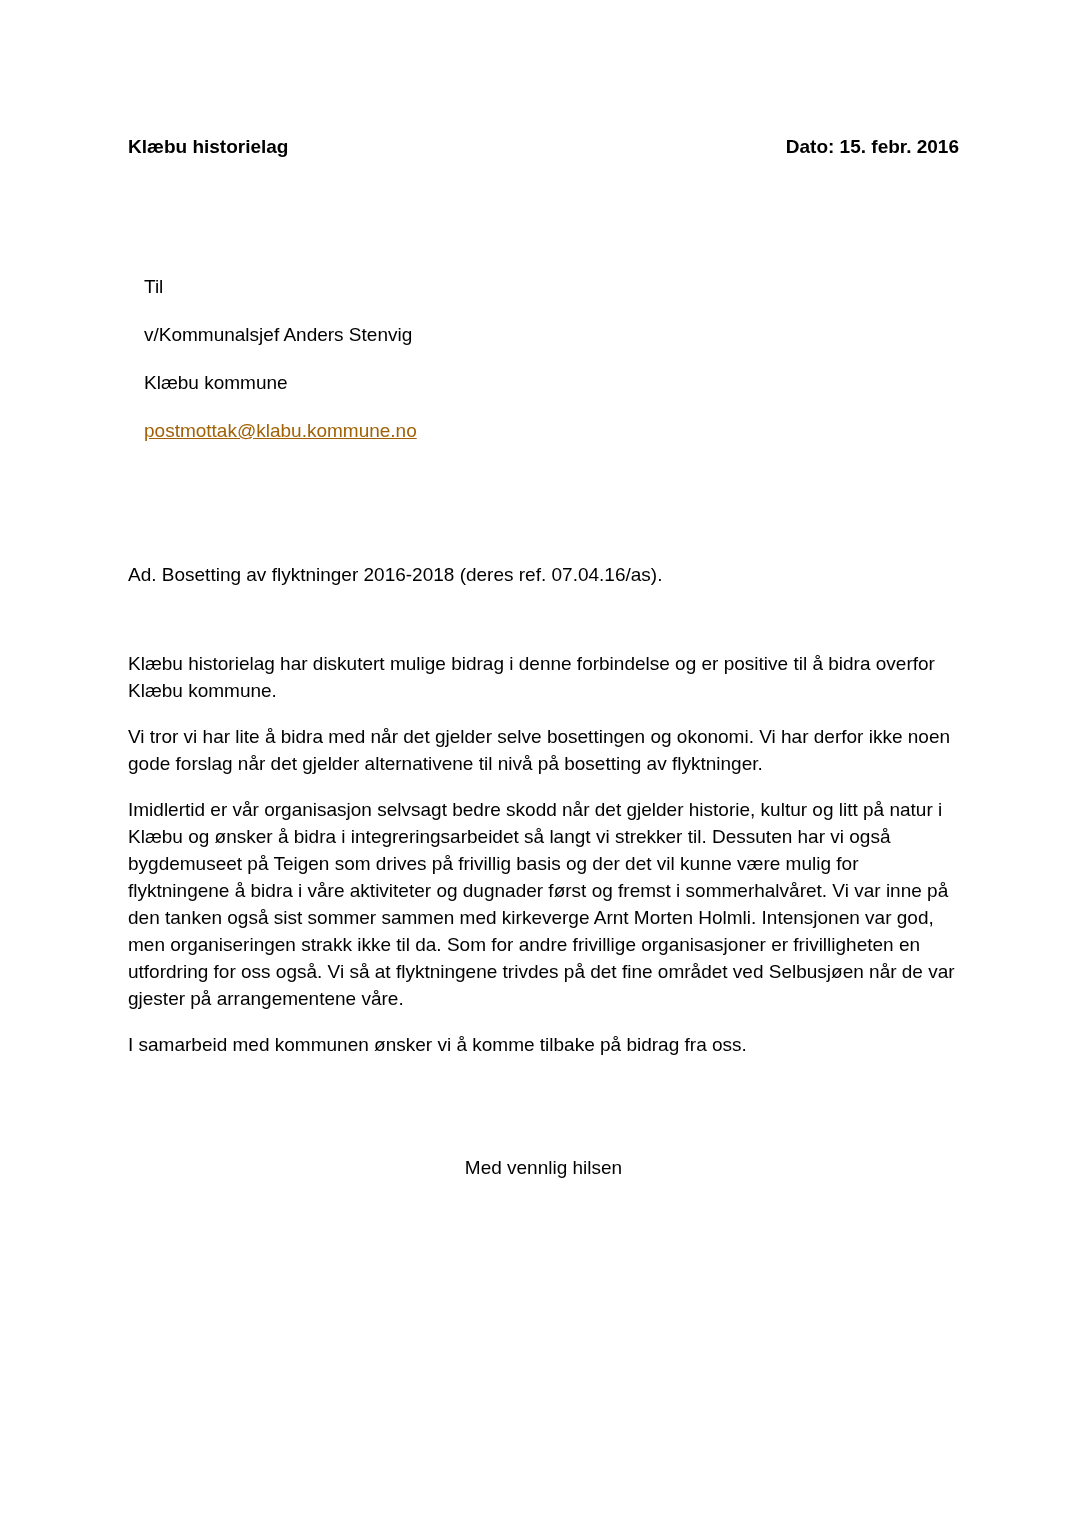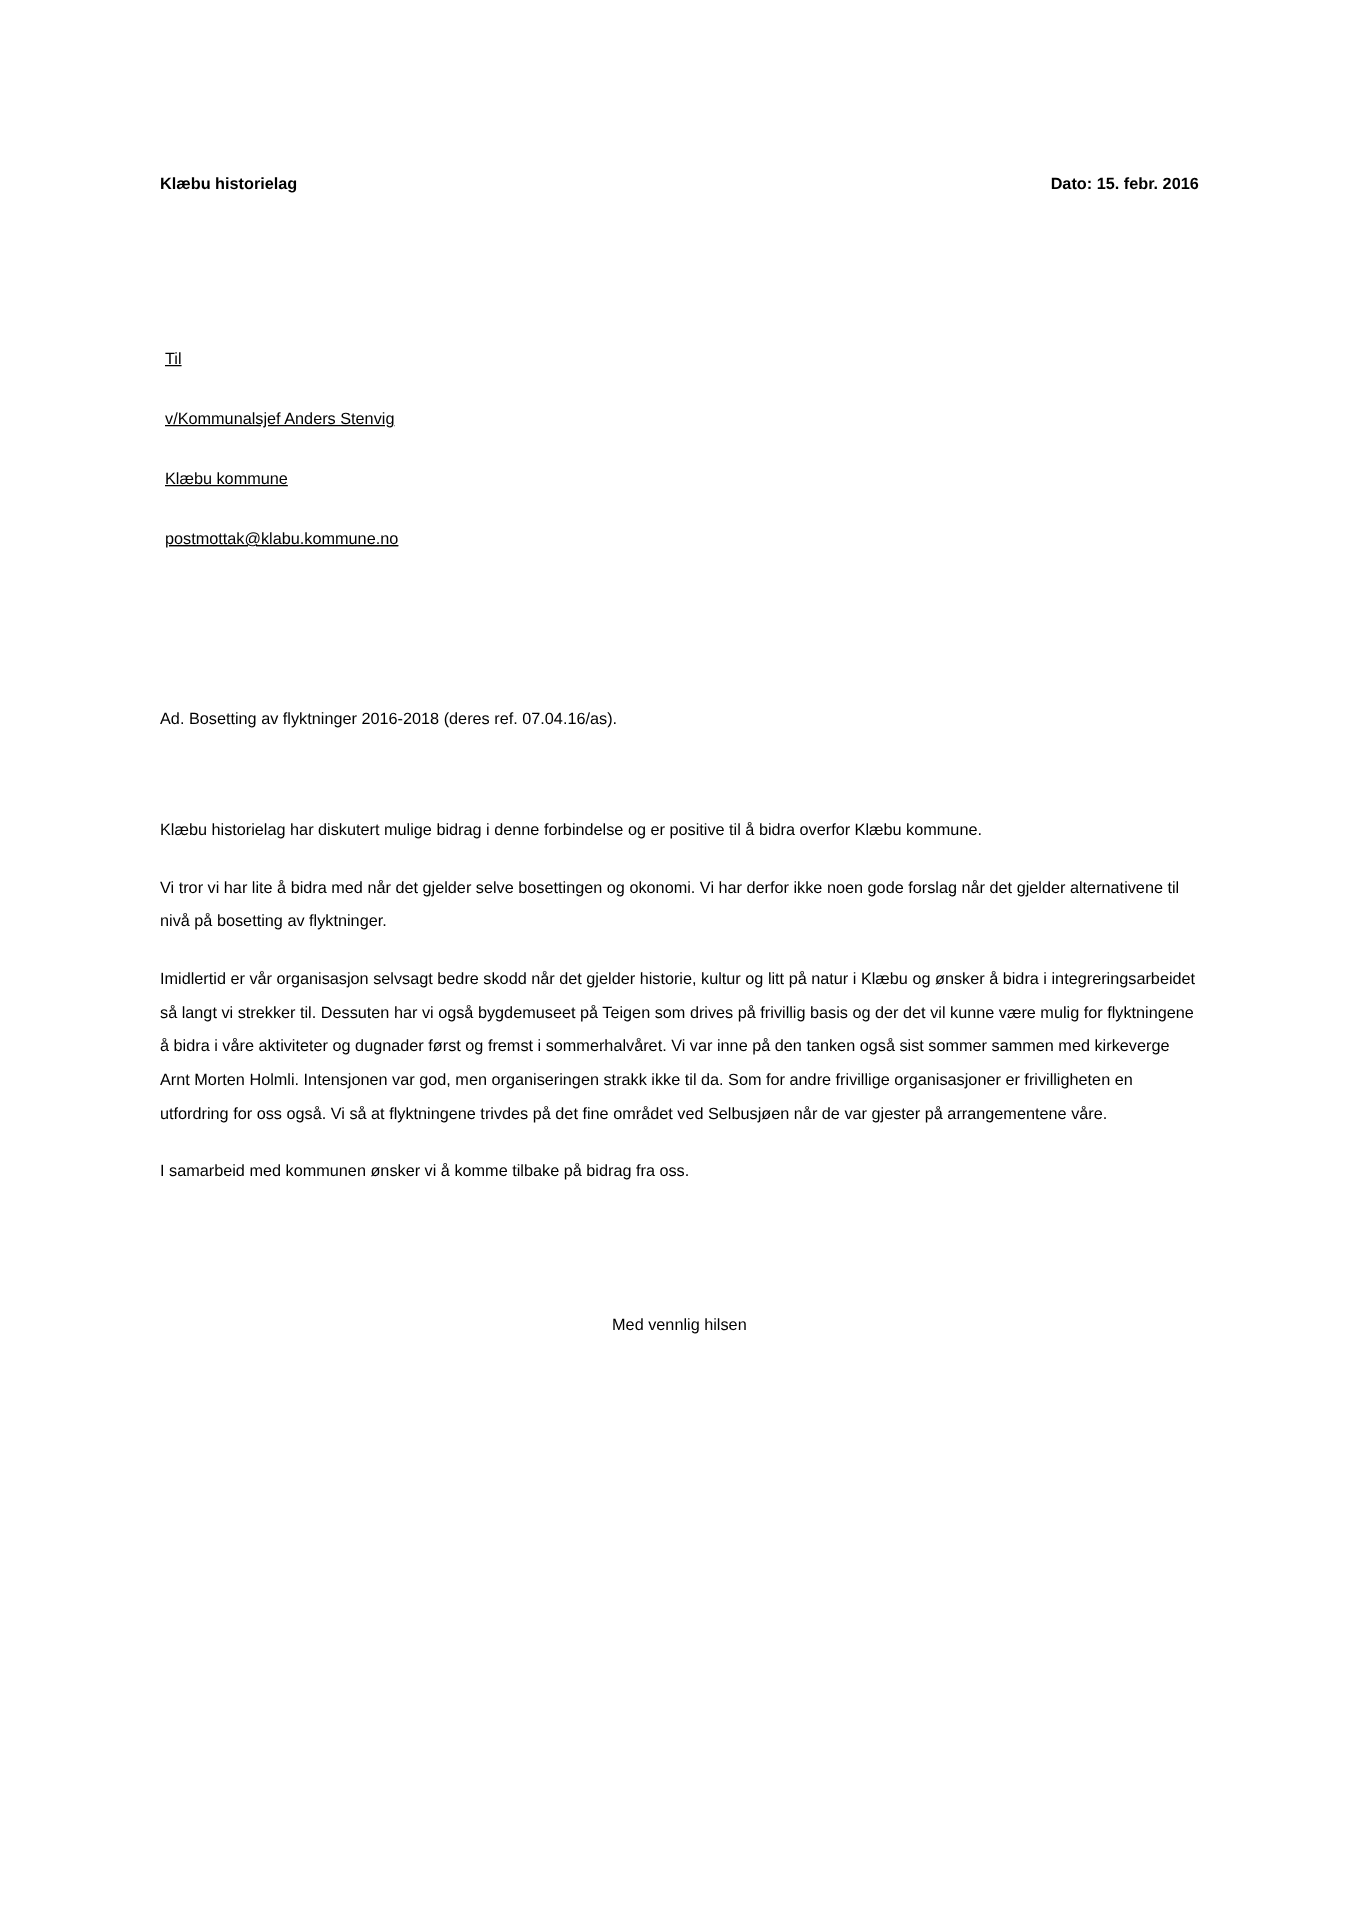--- a/index.html
+++ b/index.html
@@ -8,41 +8,40 @@
     background: #ffffff;
   }
   .page {
     position: relative;
     width: 1087px;
     height: 1536px;
     margin: 0 auto;
     background: #ffffff;
     color: #000000;
     font-family: "Liberation Sans", sans-serif;
-    font-size: 13px;
+    font-size: 19px;
     line-height: 27px;
     box-sizing: border-box;
     padding: 133px 128px 0 128px;
     overflow: hidden;
   }
   .letter-header {
     display: flex;
     justify-content: space-between;
     align-items: baseline;
     font-weight: bold;
   }
   .recipient-block {
     margin-top: 113px;
   }
   .recipient-block p {
-    margin: 0 0 21px 4px;
-    text-decoration: underline;
+    margin: 0 0 21px 16px;
   }
   .email-link {
-    color: #000000;
+    color: #a16207;
     text-decoration: underline;
     cursor: pointer;
   }
   .subject-line {
     margin: 117px 0 0 0;
   }
   .body-block {
     margin-top: 62px;
   }
   .body-block p {

